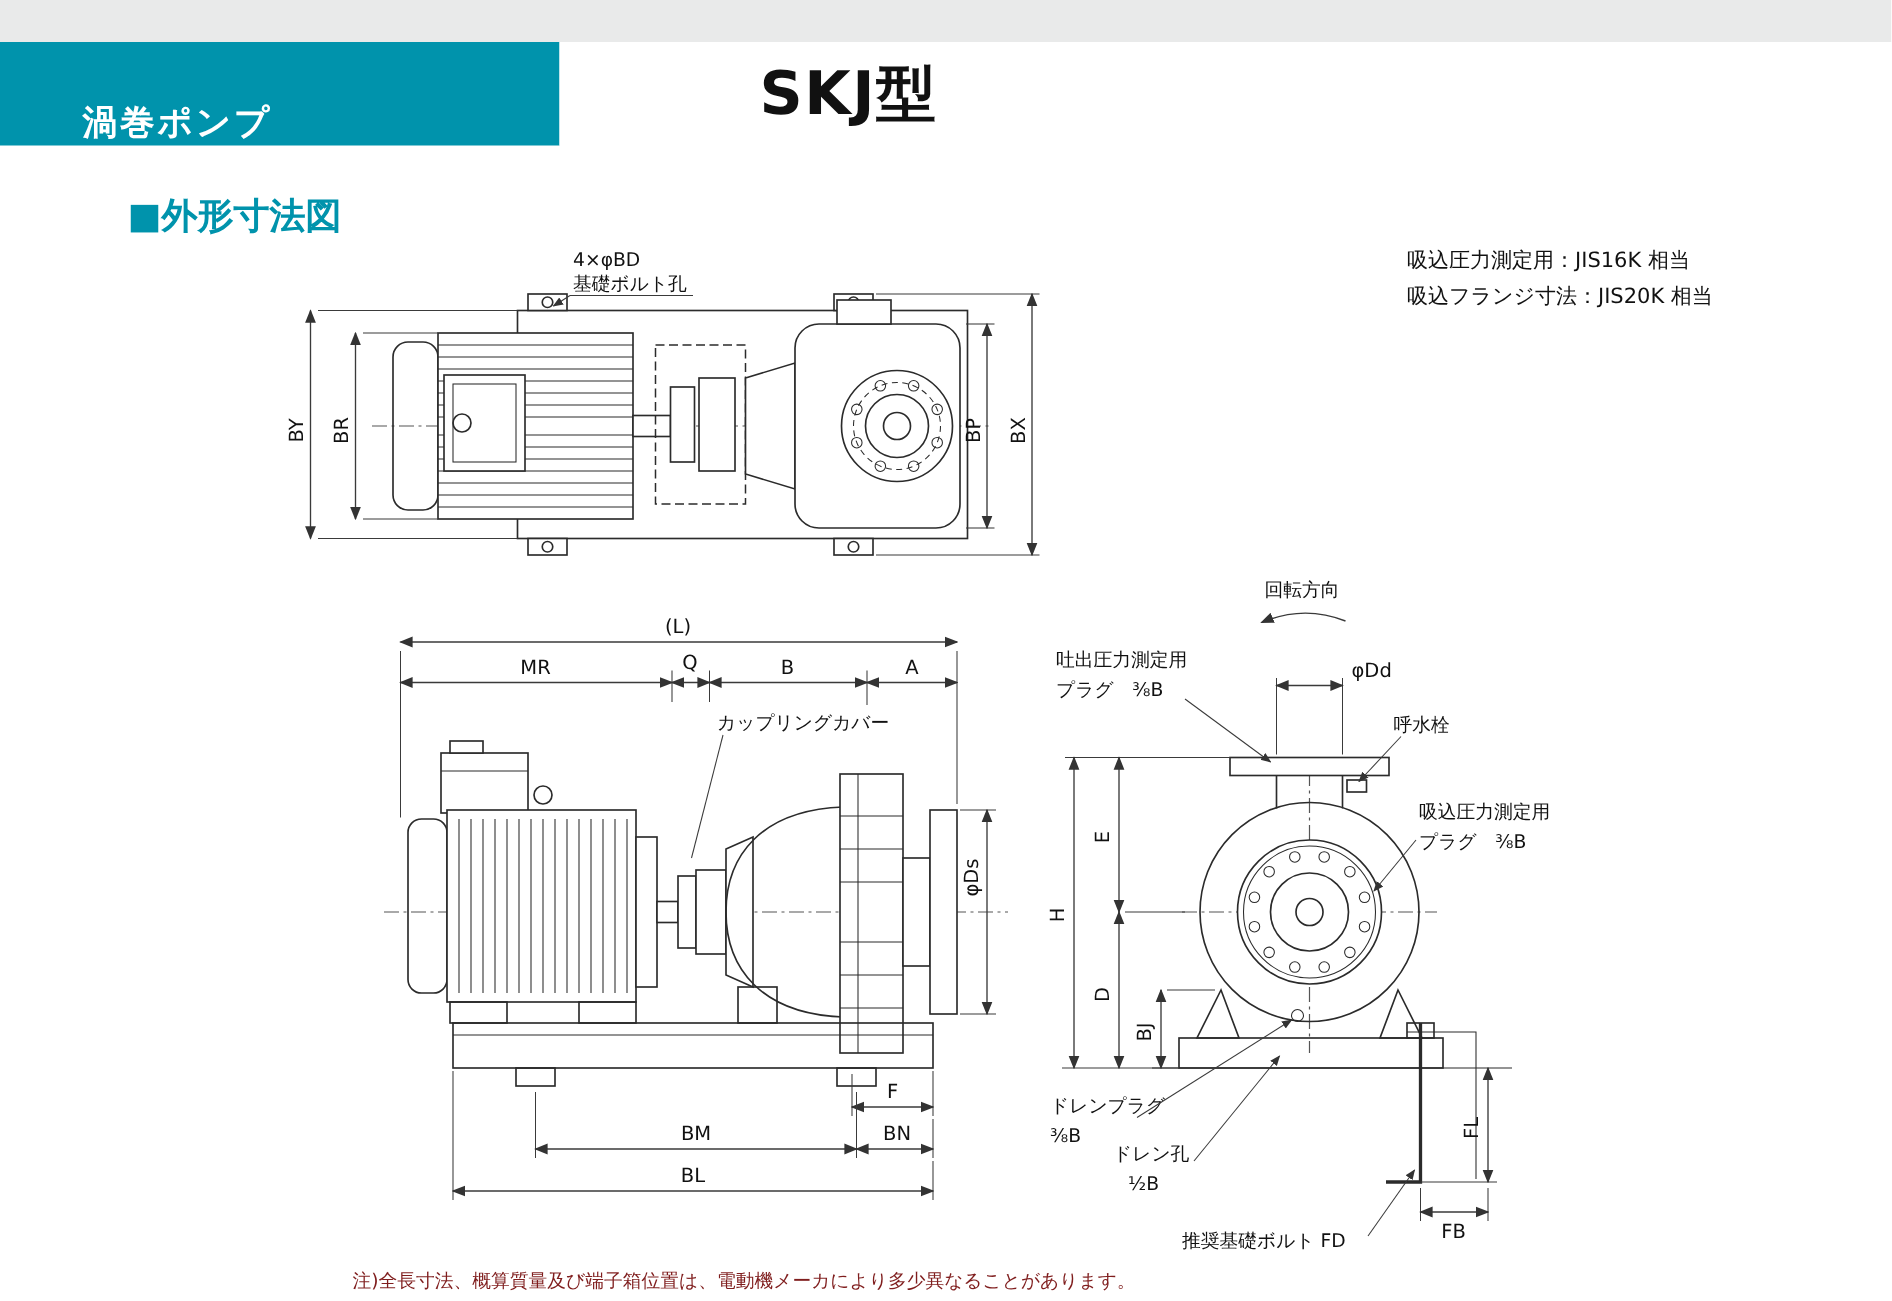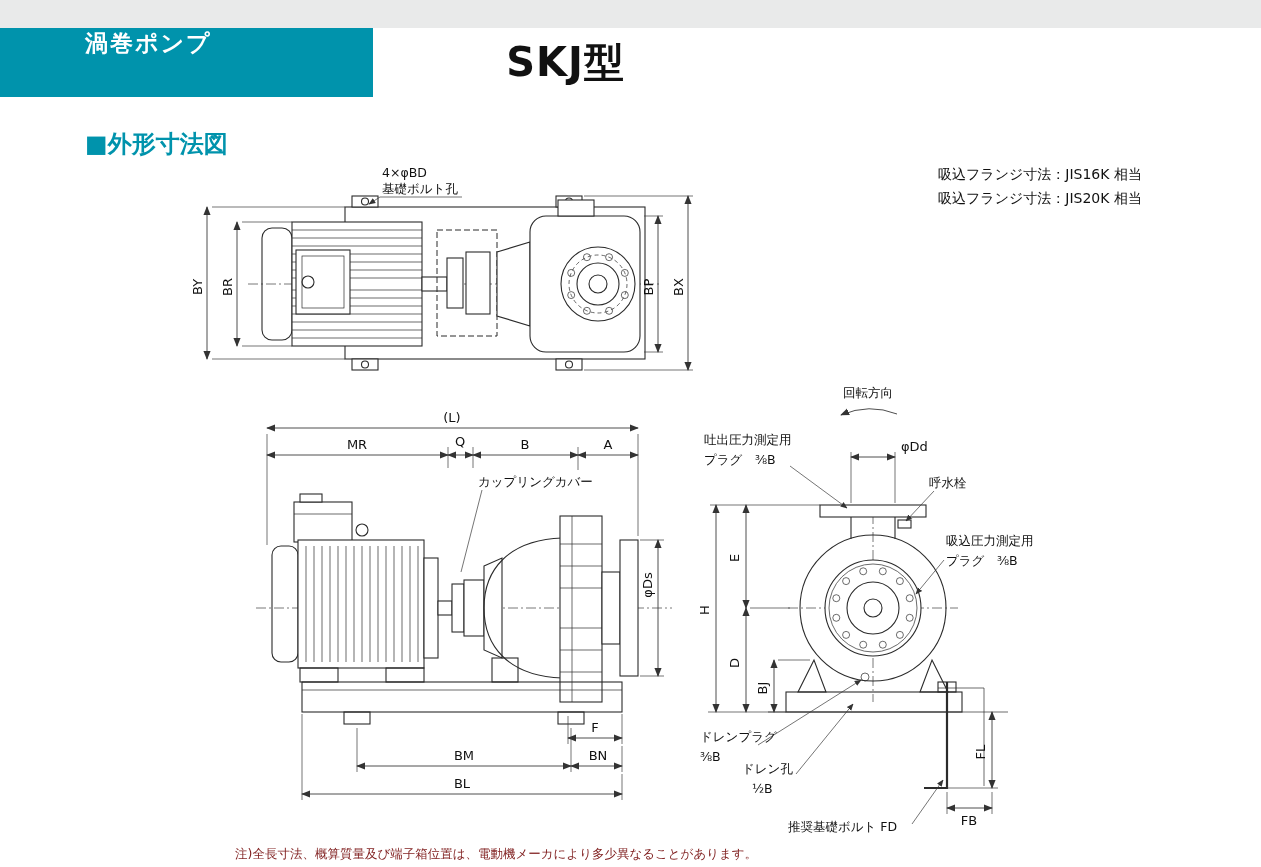--- a/index.html
+++ b/index.html
@@ -5,22 +5,22 @@
   html,body{margin:0;padding:0;}
   body{
     width:1261px;height:867px;position:relative;overflow:hidden;
     background:#ffffff;
     font-family:"DejaVu Sans","Liberation Sans",sans-serif;
     color:#111;
   }
   .topstrip{position:absolute;top:0;left:0;width:1261px;height:28px;background:#e9eaea;}
   .band{position:absolute;top:28px;left:0;width:1261px;height:69px;display:flex;}
   .band-left{
-    width:373px;background:#0093ac;color:#fff;display:flex;align-items:flex-start;
-    padding-left:85px;box-sizing:border-box;font-size:23px;font-weight:bold;letter-spacing:2px;
+    width:373px;background:#0093ac;color:#fff;display:flex;align-items:flex-end;
+    padding-left:55px;box-sizing:border-box;font-size:23px;font-weight:bold;letter-spacing:2px;
   }
   .band-mid{
     flex:1;background:#2eb6cd;color:#0b3f4d;display:flex;align-items:center;
     padding-left:36px;font-size:24px;font-weight:bold;letter-spacing:2px;
   }
   .band-right{
     width:252px;background:#ffffff;color:#111;display:flex;align-items:center;
     justify-content:flex-end;box-sizing:border-box;
     font-size:40px;font-weight:bold;letter-spacing:1px;
   }
@@ -49,21 +49,21 @@
     <span>渦巻ポンプ</span>
   </div>
   <div class="band-right">
     <span>SKJ型</span>
   </div>
 </header>
 
 <div class="section-title">■外形寸法図</div>
 
 <div class="flange-notes">
-  <div>吸込フランジ寸法：JIS16K 相当</div>
+  <div>吸込圧力測定用：JIS16K 相当</div>
   <div>吸込フランジ寸法：JIS20K 相当</div>
 </div>
 
 <svg id="drawing" width="1261" height="867" viewBox="0 0 1261 867">
   <defs>
     <marker id="ar" viewBox="0 0 10 10" refX="9" refY="5" markerWidth="10" markerHeight="10" orient="auto-start-reverse">
       <path d="M0,1 L10,5 L0,9 z" fill="#333"></path>
     </marker>
   </defs>
 

